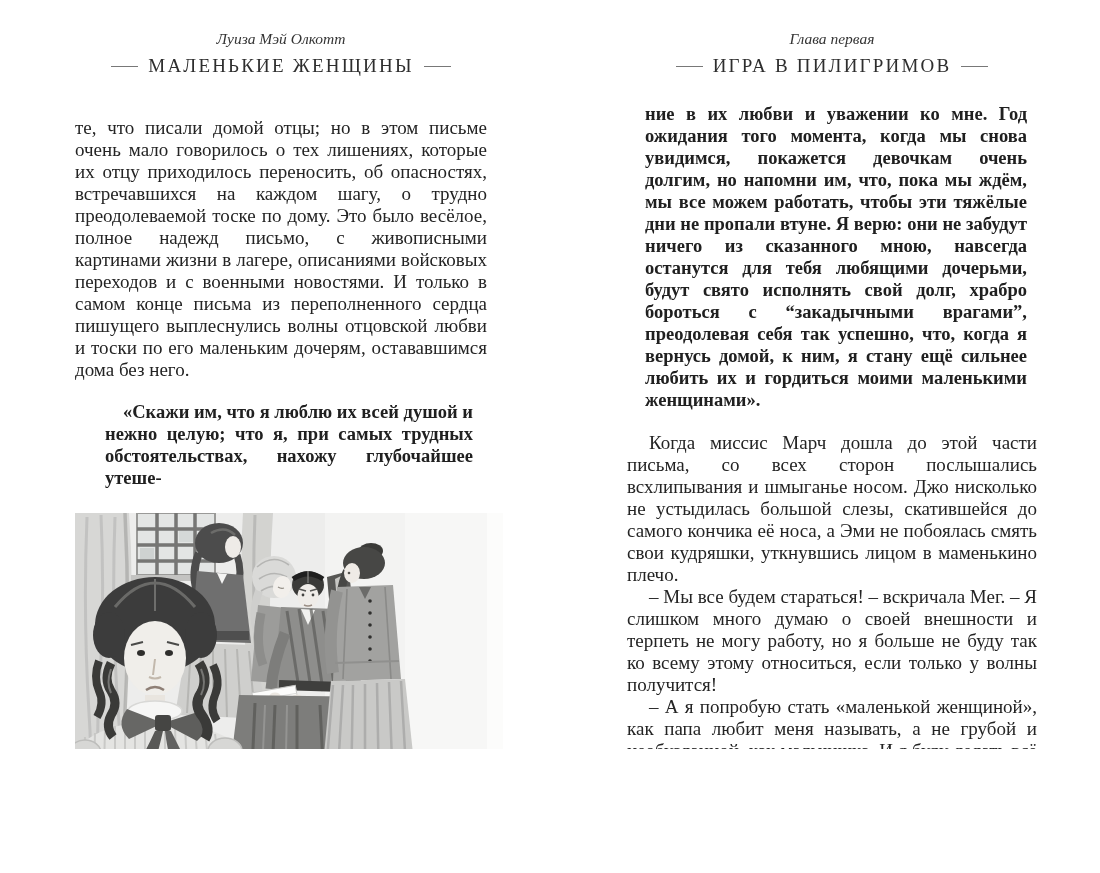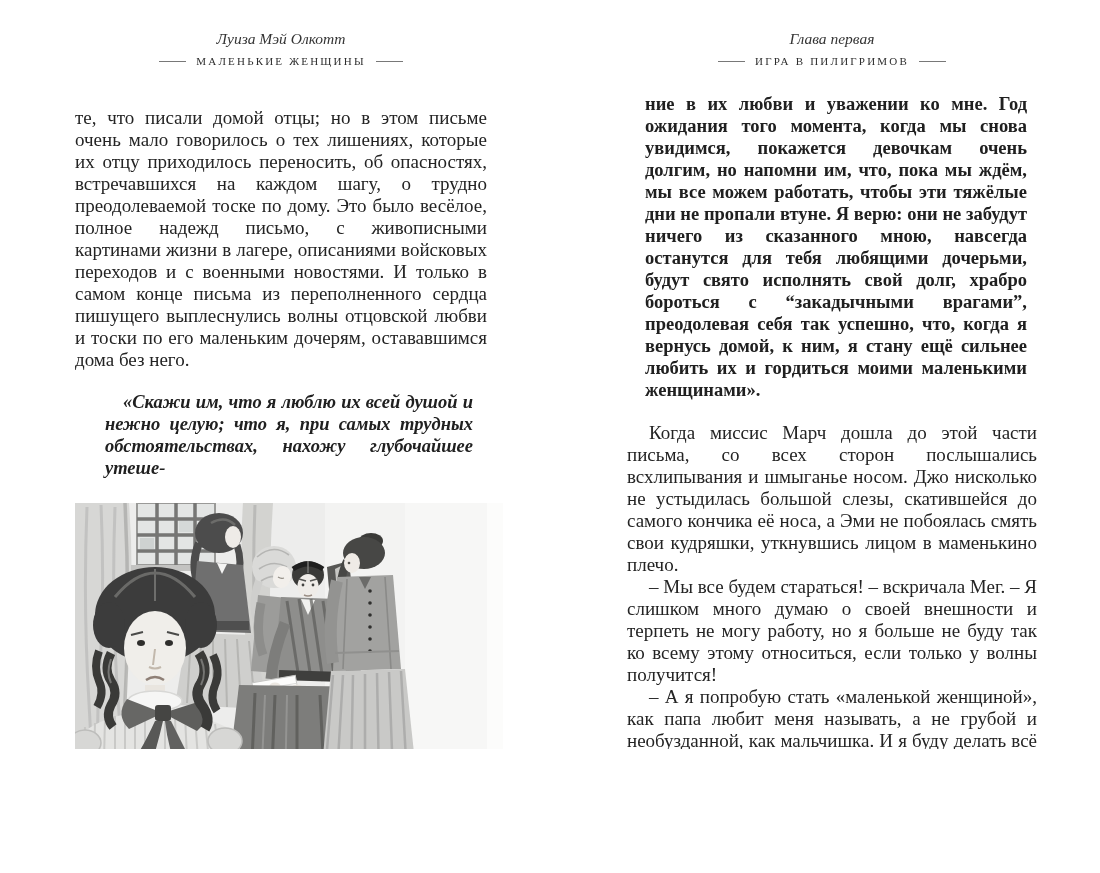--- a/index.html
+++ b/index.html
@@ -8,26 +8,26 @@
     font-family:"Liberation Serif","DejaVu Serif",serif;
     color:#232323;overflow:hidden;
   }
   .spread{position:relative;width:1100px;height:749px;background:#ffffff;overflow:hidden;}
   .page{position:absolute;top:30px;}
   .page-left{left:75px;width:412px;}
   .page-right{left:627px;width:410px;}
   .running-head{text-align:center;}
   .author-line{font-style:italic;font-size:15.5px;line-height:18px;color:#343434;}
   .title-row{display:flex;align-items:center;justify-content:center;gap:10px;margin-top:7px;}
-  .title-caps{font-size:11px;letter-spacing:2.2px;color:#2e2e2e;white-space:nowrap;}
+  .title-caps{font-size:19px;letter-spacing:2.2px;color:#2e2e2e;white-space:nowrap;}
   .head-rule{display:inline-block;width:27px;height:1px;background:#787878;}
   .body-text{font-size:19px;line-height:22px;text-align:justify;margin:0;color:#242424;}
   .first-block{margin-top:40px;}
   .letter-quote{font-weight:bold;font-size:18.5px;line-height:22px;text-align:justify;color:#202020;margin:0;}
-  .page-left .letter-quote{margin:20px 14px 0 30px;text-indent:18px;font-style:italic;}
+  .page-left .letter-quote{margin:20px 14px 0 30px;text-indent:18px;}
   .page-right .letter-quote{margin-top:26px;margin-left:18px;margin-right:10px;}
   .indent{text-indent:22px;}
   .para-gap{margin-top:21px;}
   .illustration{margin:24px 0 0 0;width:428px;height:300px;}
   .illustration svg{display:block;}
   .page-number{
     position:absolute;left:627px;top:782px;width:410px;text-align:center;
     font-size:17px;letter-spacing:2.5px;color:#737373;
   }
 </style>

